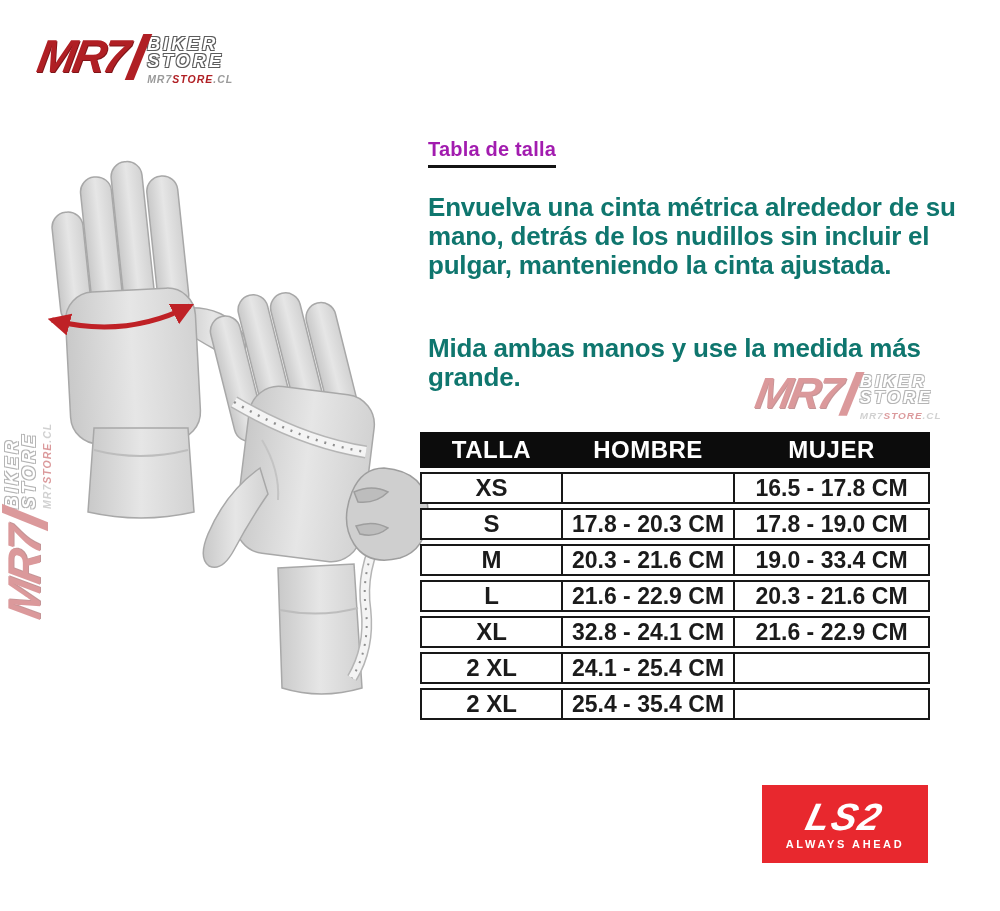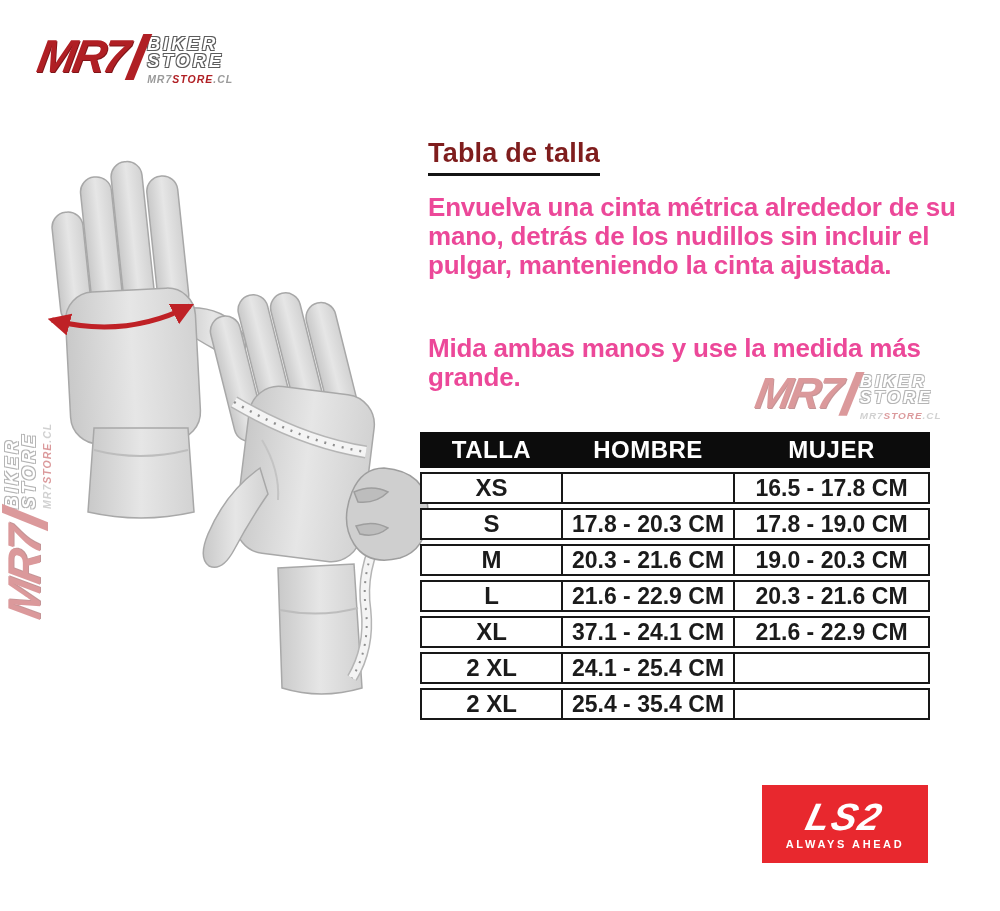--- a/index.html
+++ b/index.html
@@ -31,27 +31,27 @@
   .mr7-site .red { color:#b01f24; }
 
   .logo-header { position:absolute; left:38px; top:34px; }
 
   .watermark-right { position:absolute; left:756px; top:372px; opacity:0.45; transform:scale(0.95); transform-origin:top left; }
   .watermark-left-wrap { position:absolute; left:2px; top:618px; transform:rotate(-90deg); transform-origin:top left; opacity:0.45; }
 
   
   .title {
     position:absolute; left:428px; top:138px;
-    font-size:27px; font-weight:bold; color:#7f1d1d;
+    font-size:20px; font-weight:bold; color:#a21caf;
     display:inline-block; border-bottom:3px solid #141414; padding-bottom:4px;
     letter-spacing:0.2px;
   }
   .para {
     position:absolute; left:428px; width:550px;
-    font-size:26px; font-weight:bold; color:#ec4899;
+    font-size:26px; font-weight:bold; color:#0f766e;
     line-height:29px; letter-spacing:-0.2px;
   }
   .para-1 { top:193px; }
   .para-2 { top:334px; }
 
   
   .size-table {
     position:absolute; left:420px; top:428px; width:510px;
     border-collapse:separate; border-spacing:0 4px;
   }
@@ -203,30 +203,30 @@
         <td>16.5 - 17.8 CM</td>
       </tr>
       <tr>
         <td class="talla">S</td>
         <td>17.8 - 20.3 CM</td>
         <td>17.8 - 19.0 CM</td>
       </tr>
       <tr>
         <td class="talla">M</td>
         <td>20.3 - 21.6 CM</td>
-        <td>19.0 - 20.3 CM</td>
+        <td>19.0 - 33.4 CM</td>
       </tr>
       <tr>
         <td class="talla">L</td>
         <td>21.6 - 22.9 CM</td>
         <td>20.3 - 21.6 CM</td>
       </tr>
       <tr>
         <td class="talla">XL</td>
-        <td>37.1 - 24.1 CM</td>
+        <td>32.8 - 24.1 CM</td>
         <td>21.6 - 22.9 CM</td>
       </tr>
       <tr>
         <td class="talla">2 XL</td>
         <td>24.1 - 25.4 CM</td>
         <td></td>
       </tr>
       <tr>
         <td class="talla">2 XL</td>
         <td>25.4 - 35.4 CM</td>

